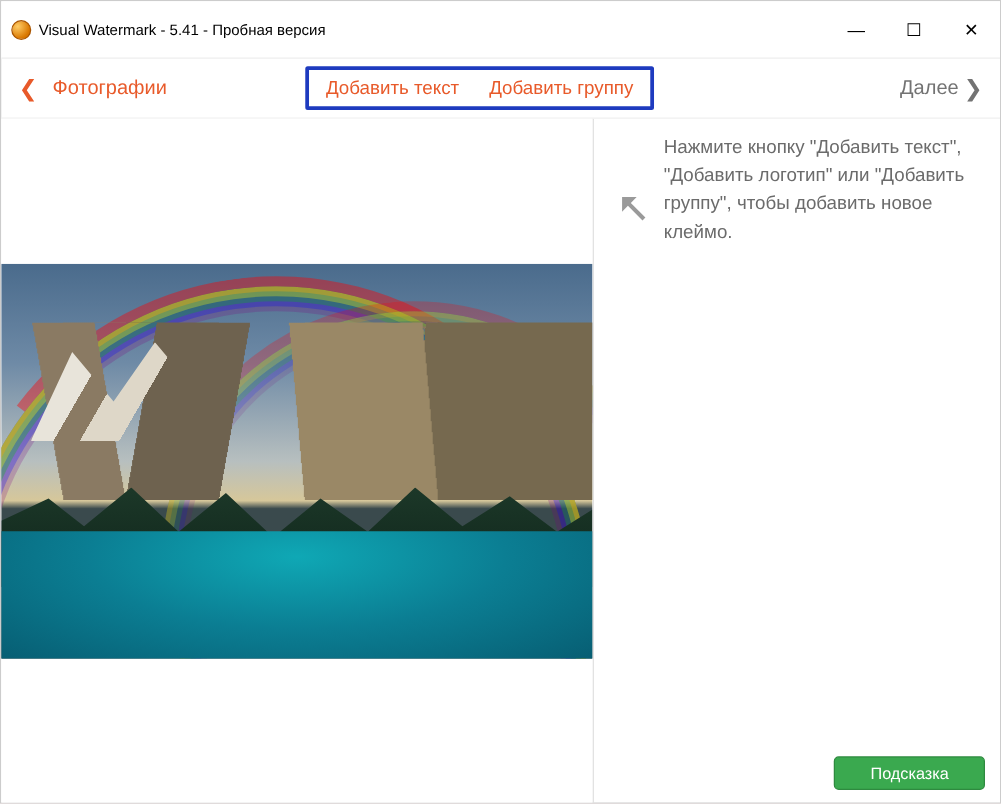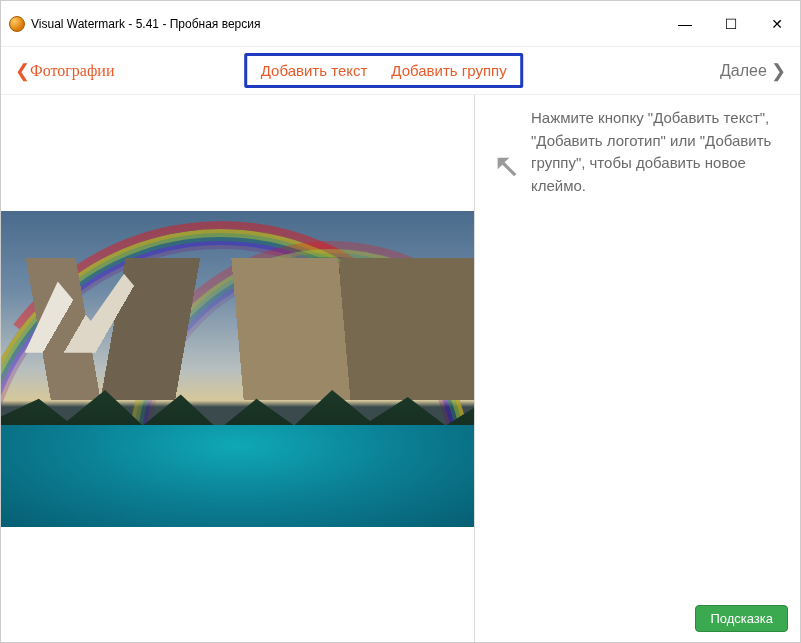--- a/index.html
+++ b/index.html
@@ -167,21 +167,21 @@
     line-height: 1.5;
   }
   .hint-button {
     position: absolute;
     right: 12px;
     bottom: 10px;
     background: #3aa94f;
     color: #fff;
     border: 1px solid #2e8a3f;
     border-radius: 4px;
-    padding: 5px 14px;
+    padding: 5px 28px;
     font-size: 13px;
     cursor: pointer;
   }
 </style>
 </head>
 <body>
 
 <div class="window">
 
   <div class="titlebar">
@@ -190,21 +190,21 @@
     <div class="winbtns">
       <div class="winbtn">—</div>
       <div class="winbtn">☐</div>
       <div class="winbtn close">✕</div>
     </div>
   </div>
 
   <div class="toolbar">
     <div class="nav-left">
       <span class="chev">❮</span>
-      <span style="margin-left:0;font-family:Liberation Serif, serif;">Фотографии</span>
+      <span style="margin-left:12px;">Фотографии</span>
     </div>
 
     <div class="toolbar-center">
       <span class="tbtn">Добавить текст</span>
       <span class="tbtn">Добавить группу</span>
     </div>
 
     <div class="spacer"></div>
 
     <div class="nav-right disabled">

